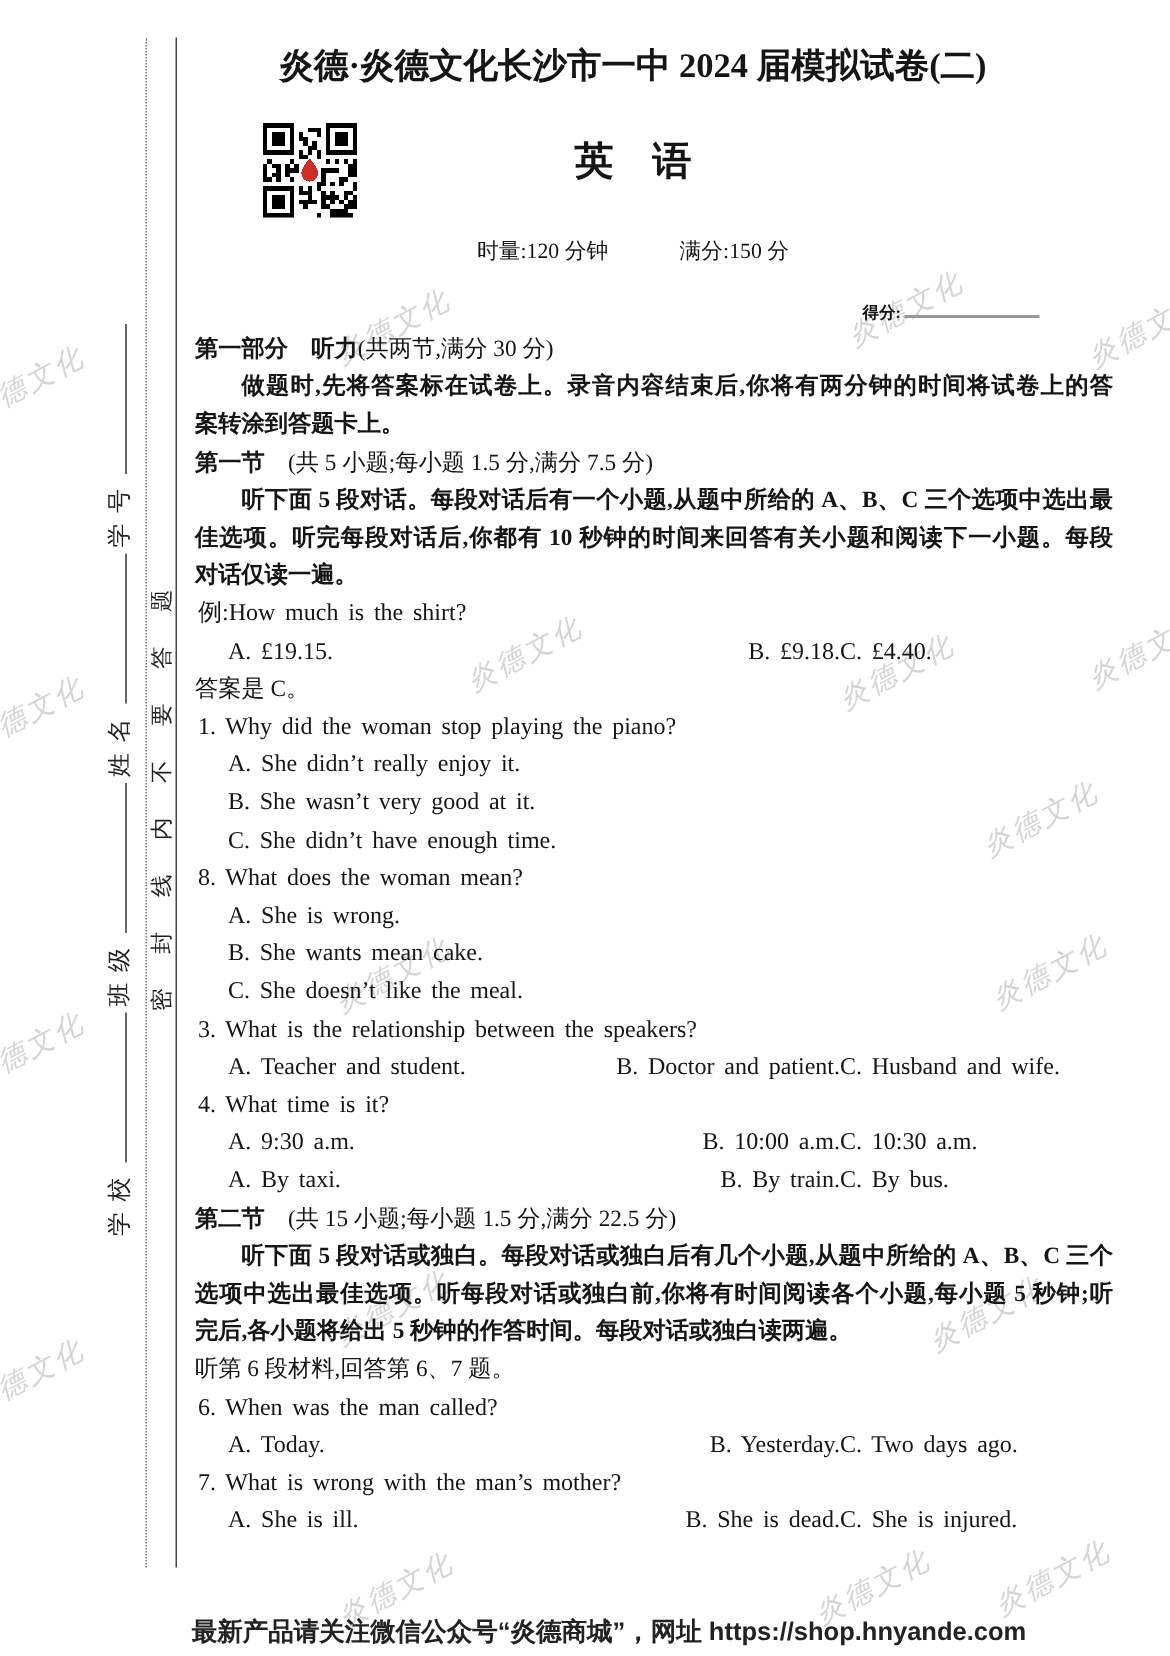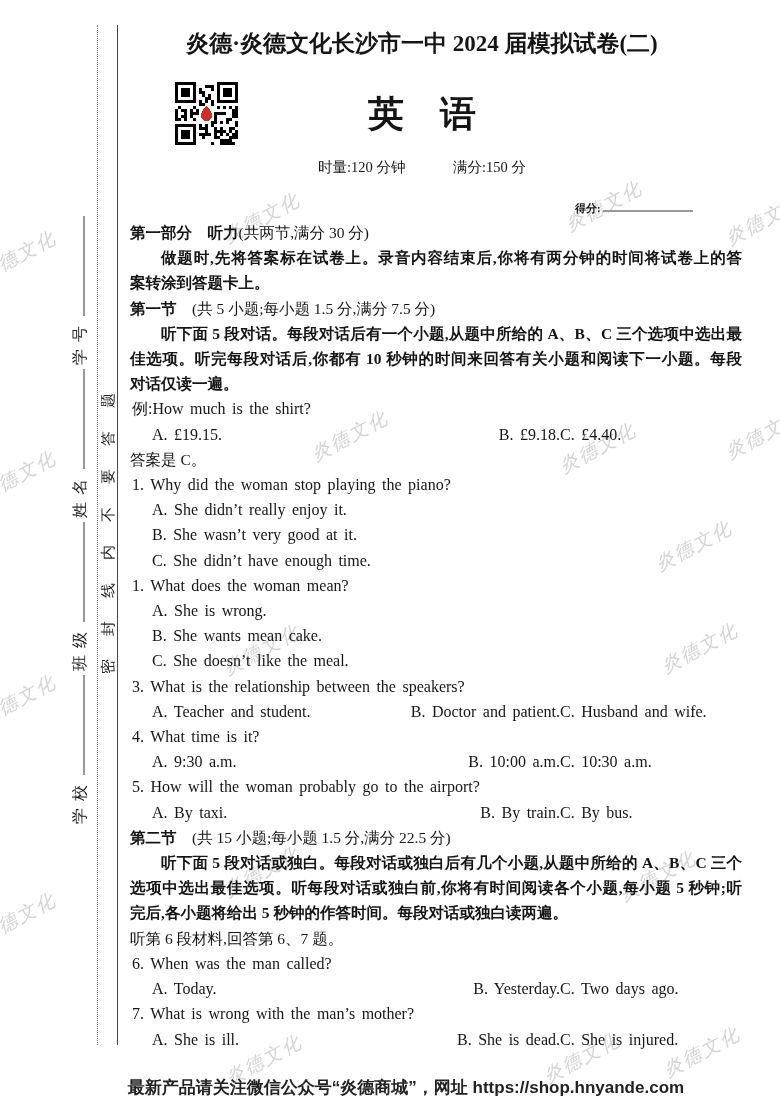--- a/index.html
+++ b/index.html
@@ -20,21 +20,21 @@
   #seal-fields .su{display:inline-block;width:100px;border-bottom:1px solid #333;height:1em;margin-left:3px;}
   #seal-warning{position:absolute;left:108px;top:522px;transform:translate(-50%,-50%) rotate(-90deg);
                 white-space:nowrap;font-size:15px;letter-spacing:23px;color:#222;}
 
   
   #main-title{position:absolute;left:130px;top:28px;width:612px;text-align:center;
               transform:translateX(-14px);font-size:23px;font-weight:700;white-space:nowrap;}
   #main-title .brand{font-weight:900;}
   #qr{position:absolute;left:175px;top:82px;width:63px;height:63px;}
   #subject-title{position:absolute;left:130px;top:90px;width:612px;text-align:center;
-                 transform:translateX(-14px);font-size:36px;font-weight:700;}
+                 transform:translateX(-14px);font-size:26px;font-weight:700;}
   #meta-line{position:absolute;left:130px;top:158px;width:612px;text-align:center;
              transform:translateX(-14px);font-size:14.5px;}
   #meta-line .m2{margin-left:44px;}
   #score-row{position:absolute;left:575px;top:196px;font-size:11px;font-weight:700;}
   #score-row .score-line{display:inline-block;width:90px;height:14px;border-bottom:2px solid #999;margin-left:2px;}
 
   
   #content{position:absolute;left:130px;top:220px;width:612px;}
   .line{line-height:25.2px;font-size:15.5px;white-space:nowrap;}
   .line.h .bold{font-weight:700;}
@@ -325,37 +325,36 @@
       <div class="line o3">
         <span class="oc1">A. £19.15.</span>
         <span class="oc2">B. £9.18.</span>
         <span class="oc3">C. £4.40.</span>
       </div>
       <div class="line c">答案是 C。</div>
       <div class="line q">1. Why did the woman stop playing the piano?</div>
       <div class="line o1">A. She didn’t really enjoy it.</div>
       <div class="line o1">B. She wasn’t very good at it.</div>
       <div class="line o1">C. She didn’t have enough time.</div>
-      <div class="line q">1. What does the woman mean?</div>
+      <div class="line q">8. What does the woman mean?</div>
       <div class="line o1">A. She is wrong.</div>
       <div class="line o1">B. She wants mean cake.</div>
       <div class="line o1">C. She doesn’t like the meal.</div>
       <div class="line q">3. What is the relationship between the speakers?</div>
       <div class="line o3">
         <span class="oc1">A. Teacher and student.</span>
         <span class="oc2">B. Doctor and patient.</span>
         <span class="oc3">C. Husband and wife.</span>
       </div>
       <div class="line q">4. What time is it?</div>
       <div class="line o3">
         <span class="oc1">A. 9:30 a.m.</span>
         <span class="oc2">B. 10:00 a.m.</span>
         <span class="oc3">C. 10:30 a.m.</span>
       </div>
-      <div class="line q">5. How will the woman probably go to the airport?</div>
       <div class="line o3">
         <span class="oc1">A. By taxi.</span>
         <span class="oc2">B. By train.</span>
         <span class="oc3">C. By bus.</span>
       </div>
       <div class="line h"><span class="bold">第二节</span><span class="kai">　(共 15 小题;每小题 1.5 分,满分 22.5 分)</span></div>
       <div class="line b ind fill">听下面 5 段对话或独白。每段对话或独白后有几个小题,从题中所给的 A、B、C 三个</div>
       <div class="line b fill">选项中选出最佳选项。听每段对话或独白前,你将有时间阅读各个小题,每小题 5 秒钟;听</div>
       <div class="line b">完后,各小题将给出 5 秒钟的作答时间。每段对话或独白读两遍。</div>
       <div class="line c">听第 6 段材料,回答第 6、7 题。</div>

